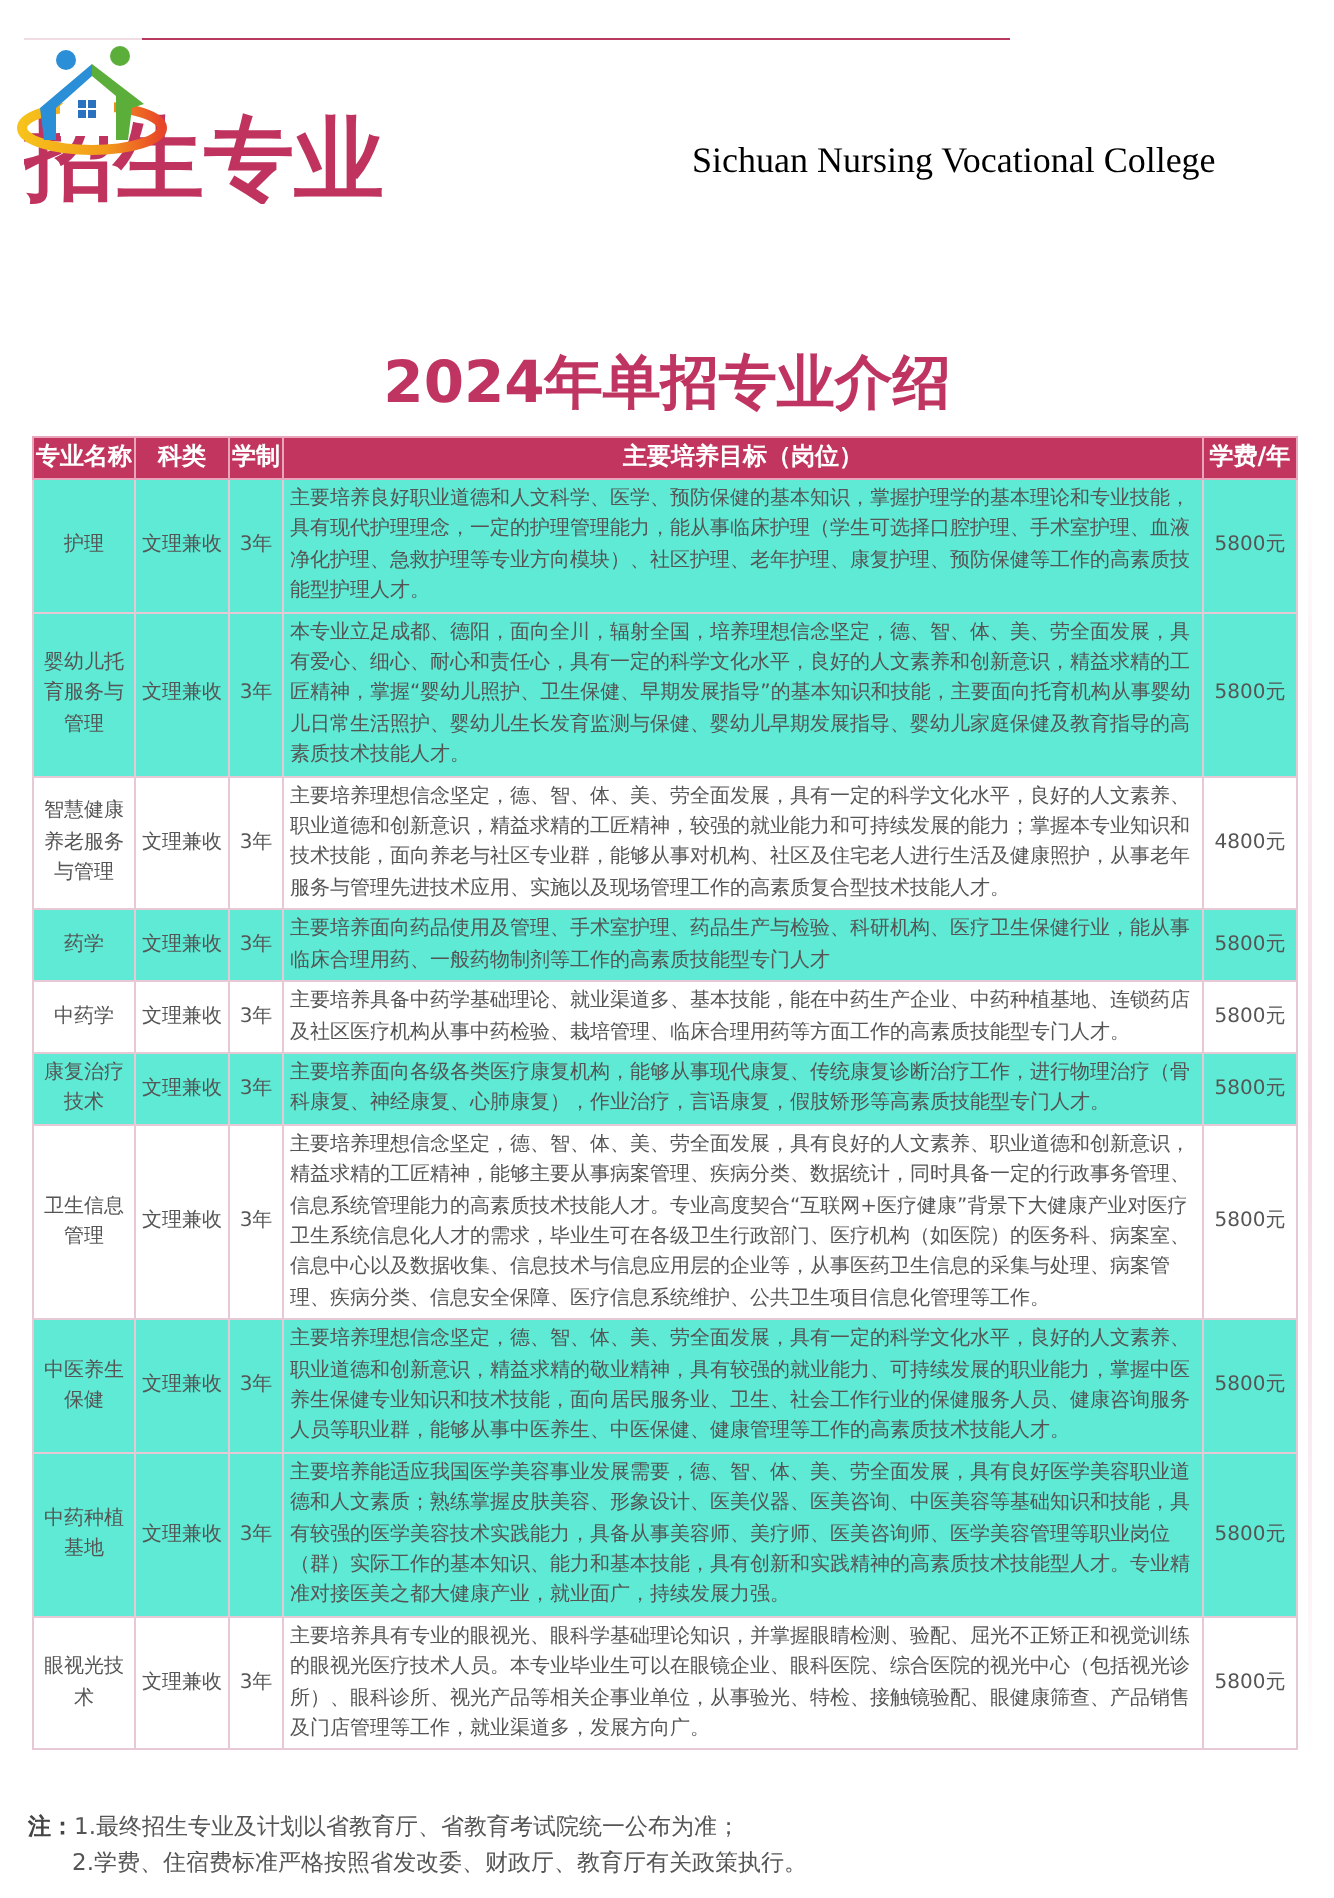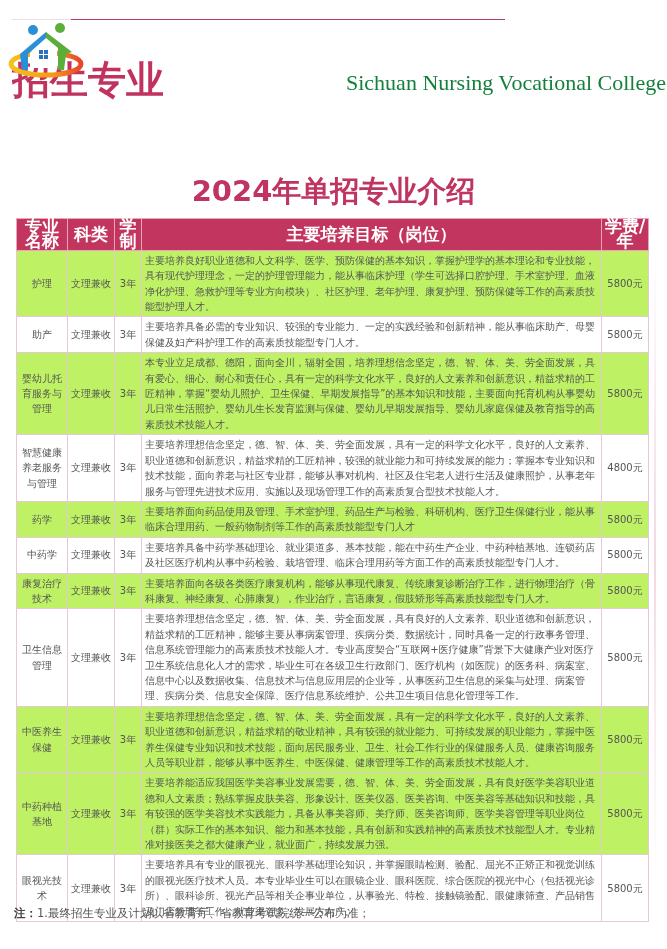--- a/index.html
+++ b/index.html
@@ -14,46 +14,46 @@
   }
   .top-line-faint {
     position: absolute; left: 12px; top: 19px; width: 59px; height: 1px;
     background: #f0dce3;
   }
   .logo {
     position: absolute; left: 6px; top: 20px; width: 80px; height: 60px;
   }
   .header-title {
     position: absolute; left: 12px; top: 56px;
-    font-size: 38px; font-weight: bold; color: #c0335f; letter-spacing: 0px;
+    font-size: 45px; font-weight: bold; color: #c0335f; letter-spacing: 0px;
     line-height: 48px; height: 46px; overflow: hidden;
   }
   .college-en {
     position: absolute; left: 346px; top: 70px;
     font-family: "Liberation Serif", "DejaVu Serif", serif;
-    font-size: 22px; color: #15803d;
+    font-size: 18px; color: #000000;
   }
   .main-title {
     position: absolute; left: 0; width: 667px; top: 172px; text-align: center;
     font-size: 29px; font-weight: bold; color: #bf3460; letter-spacing: 0px;
   }
   table.majors {
     position: absolute; left: 16px; top: 218px; width: 632px;
     border-collapse: collapse; table-layout: fixed;
     font-size: 10px; line-height: 15.4px;
   }
   table.majors th {
-    background: #c2355f; color: #fff; font-weight: bold; font-size: 17px;
+    background: #c2355f; color: #fff; font-weight: bold; font-size: 12px;
     height: 20px; padding: 0; border: 1px solid #e8a5bb; text-align: center; margin-left: 24px;
   }
   table.majors td {
     border: 1px solid #e6c9d5; padding: 2px 3px; vertical-align: middle;
     color: #555;
   }
-  table.majors tr.pink td { background: #bef264; }
+  table.majors tr.pink td { background: #5eead4; }
   table.majors tr.white td { background: #ffffff; }
   td.c-name, td.c-type, td.c-dur, td.c-fee { text-align: center; }
   td.c-goal { text-align: left; padding: 3px 4px 3px 5px; }
   .notes {
     position: absolute; left: 14px; top: 904px; font-size: 11.5px; line-height: 18px; color: #555;
   }
   .notes .label { font-weight: bold; color: #444; }
   .notes .n2 { padding-left: 22px; }
   .side-accent {
     position: absolute; left: 654px; top: 240px; width: 2px; height: 640px;
@@ -110,27 +110,20 @@
       <th>主要培养目标（岗位）</th>
       <th>学费/年</th>
     </tr>
   </thead>
   <tbody>
     <tr class="pink">
       <td class="c-name">护理</td>
       <td class="c-type">文理兼收</td>
       <td class="c-dur">3年</td>
       <td class="c-goal">主要培养良好职业道德和人文科学、医学、预防保健的基本知识，掌握护理学的基本理论和专业技能，具有现代护理理念，一定的护理管理能力，能从事临床护理（学生可选择口腔护理、手术室护理、血液净化护理、急救护理等专业方向模块）、社区护理、老年护理、康复护理、预防保健等工作的高素质技能型护理人才。</td>
-      <td class="c-fee">5800元</td>
-    </tr>
-    <tr class="white">
-      <td class="c-name">助产</td>
-      <td class="c-type">文理兼收</td>
-      <td class="c-dur">3年</td>
-      <td class="c-goal">主要培养具备必需的专业知识、较强的专业能力、一定的实践经验和创新精神，能从事临床助产、母婴保健及妇产科护理工作的高素质技能型专门人才。</td>
       <td class="c-fee">5800元</td>
     </tr>
     <tr class="pink">
       <td class="c-name">婴幼儿托育服务与管理</td>
       <td class="c-type">文理兼收</td>
       <td class="c-dur">3年</td>
       <td class="c-goal">本专业立足成都、德阳，面向全川，辐射全国，培养理想信念坚定，德、智、体、美、劳全面发展，具有爱心、细心、耐心和责任心，具有一定的科学文化水平，良好的人文素养和创新意识，精益求精的工匠精神，掌握“婴幼儿照护、卫生保健、早期发展指导”的基本知识和技能，主要面向托育机构从事婴幼儿日常生活照护、婴幼儿生长发育监测与保健、婴幼儿早期发展指导、婴幼儿家庭保健及教育指导的高素质技术技能人才。</td>
       <td class="c-fee">5800元</td>
     </tr>
     <tr class="white">
@@ -191,13 +184,14 @@
     </tr>
   </tbody>
 </table>
 
 <div class="side-accent"></div>
 
 <div class="notes">
   <div>
     <span class="label">注：</span><span>1.最终招生专业及计划以省教育厅、省教育考试院统一公布为准；</span>
   </div>
+  <div class="n2">2.学费、住宿费标准严格按照省发改委、财政厅、教育厅有关政策执行。</div>
 </div>
 
 </body></html>

